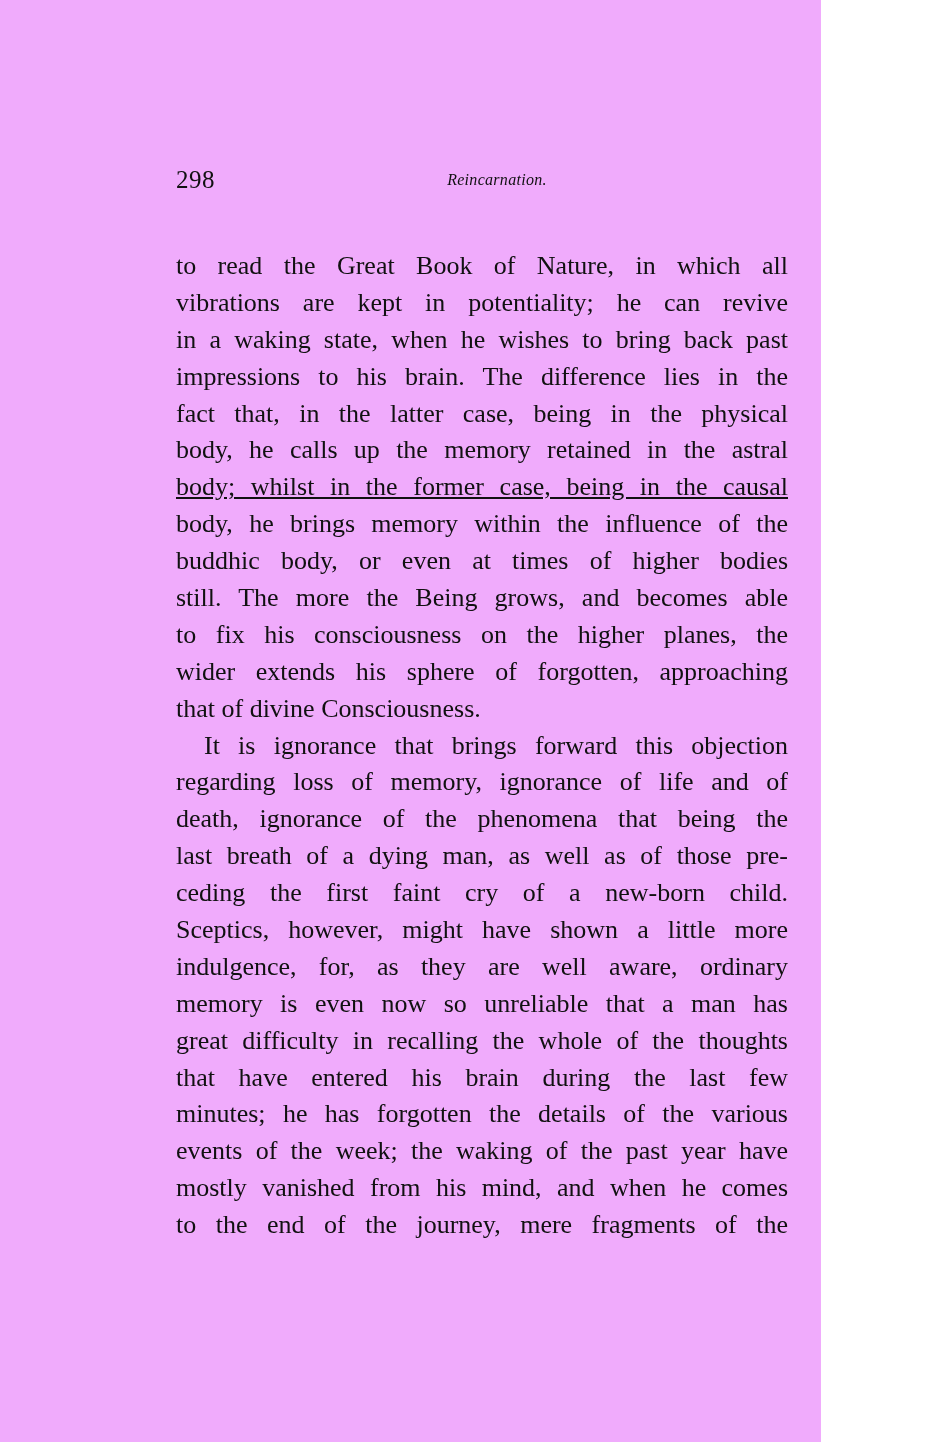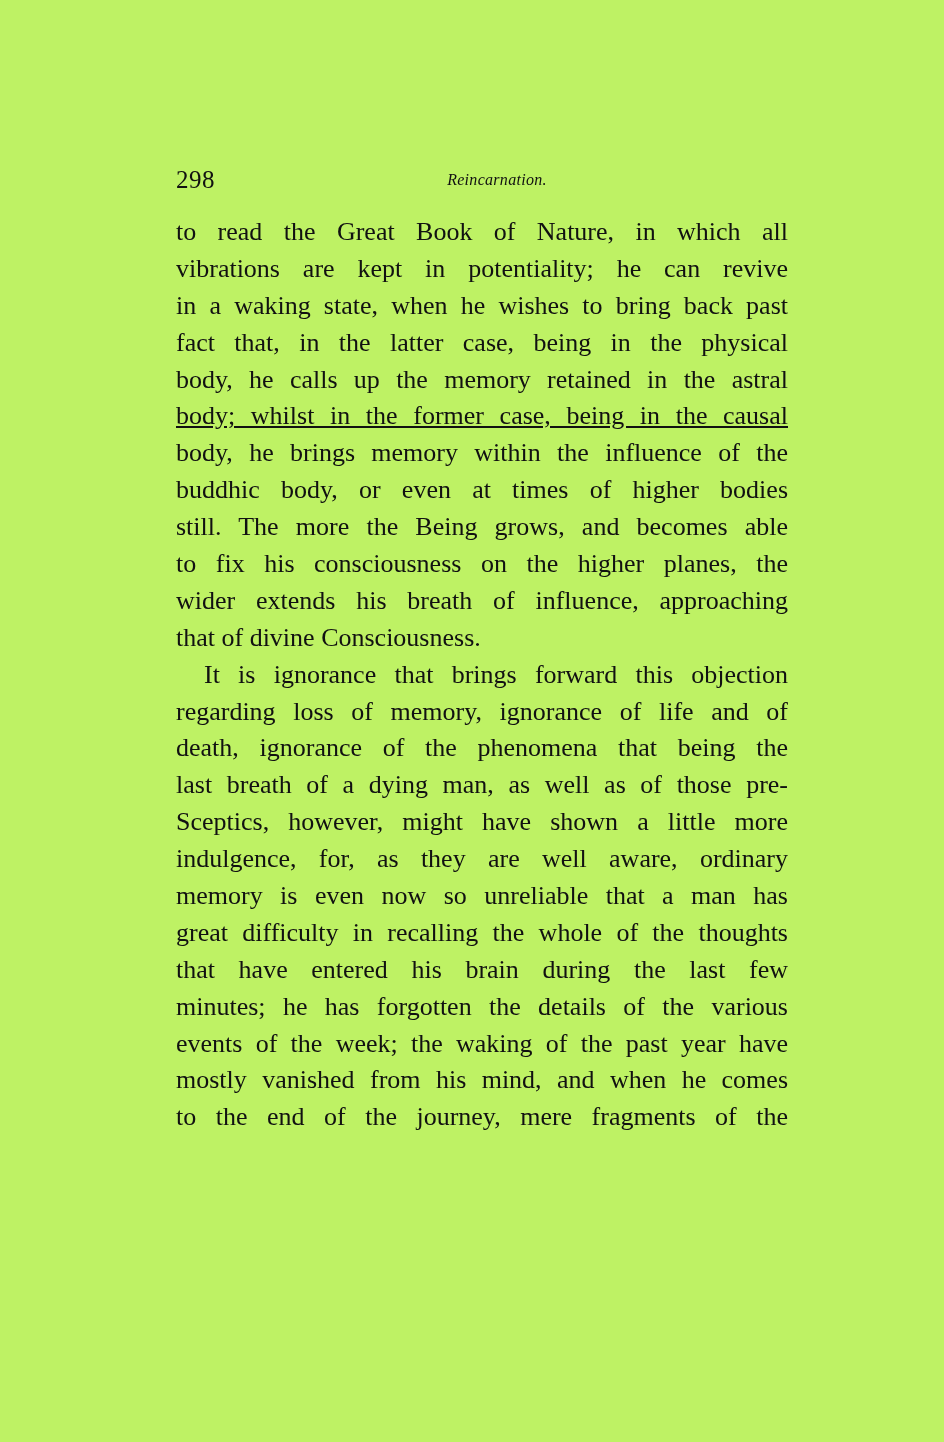--- a/index.html
+++ b/index.html
@@ -12,23 +12,23 @@
       height: 1442px;
       position: relative;
       overflow: hidden;
       font-family: "Liberation Serif", "DejaVu Serif", serif;
       color: #111111;
     }
     .page {
       position: absolute;
       left: 0;
       top: 0;
-      width: 944px;
+      width: 821px;
       height: 1442px;
-      background: #bef264;
+      background: #f0abfc;
     }
     .running-head {
       position: absolute;
       left: 176px;
       top: 160px;
       width: 612px;
       height: 40px;
     }
     .page-number {
       position: absolute;
@@ -77,38 +77,40 @@
 <body>
 
 <div class="page">
   <div class="running-head">
     <span class="page-number">298</span>
     <span class="running-title">Reincarnation.</span>
   </div>
 
   <div class="body-text">
     <div>
-      <span class="line" style="white-space: normal;">to read the Great Book of Nature, in which all</span>
+      <span class="line" style="white-space: normal; margin-top: 34px;">to read the Great Book of Nature, in which all</span>
       <span class="line" style="white-space: normal;">vibrations are kept in potentiality; he can revive</span>
       <span class="line" style="white-space: normal;">in a waking state, when he wishes to bring back past</span>
+      <span class="line" style="white-space: normal;">impressions to his brain. The difference lies in the</span>
       <span class="line" style="white-space: normal;">fact that, in the latter case, being in the physical</span>
       <span class="line" style="white-space: normal;">body, he calls up the memory retained in the astral</span>
       <span class="line" style="white-space: normal; text-decoration: underline;">body; whilst in the former case, being in the causal</span>
       <span class="line" style="white-space: normal;">body, he brings memory within the influence of the</span>
       <span class="line" style="white-space: normal;">buddhic body, or even at times of higher bodies</span>
       <span class="line" style="white-space: normal;">still. The more the Being grows, and becomes able</span>
       <span class="line" style="white-space: normal;">to fix his consciousness on the higher planes, the</span>
-      <span class="line" style="white-space: normal;">wider extends his breath of influence, approaching</span>
+      <span class="line" style="white-space: normal;">wider extends his sphere of forgotten, approaching</span>
       <span class="line last" style="white-space: normal;">that of divine Consciousness.</span>
     </div>
     <div>
       <span class="line indent" style="white-space: normal;">It is ignorance that brings forward this objection</span>
       <span class="line" style="white-space: normal;">regarding loss of memory, ignorance of life and of</span>
       <span class="line" style="white-space: normal;">death, ignorance of the phenomena that being the</span>
       <span class="line" style="white-space: normal;">last breath of a dying man, as well as of those pre-</span>
+      <span class="line" style="white-space: normal;">ceding the first faint cry of a new-born child.</span>
       <span class="line" style="white-space: normal;">Sceptics, however, might have shown a little more</span>
       <span class="line" style="white-space: normal;">indulgence, for, as they are well aware, ordinary</span>
       <span class="line" style="white-space: normal;">memory is even now so unreliable that a man has</span>
       <span class="line" style="white-space: normal;">great difficulty in recalling the whole of the thoughts</span>
       <span class="line" style="white-space: normal;">that have entered his brain during the last few</span>
       <span class="line" style="white-space: normal;">minutes; he has forgotten the details of the various</span>
       <span class="line" style="white-space: normal;">events of the week; the waking of the past year have</span>
       <span class="line" style="white-space: normal;">mostly vanished from his mind, and when he comes</span>
       <span class="line" style="white-space: normal;">to the end of the journey, mere fragments of the</span>
     </div>

